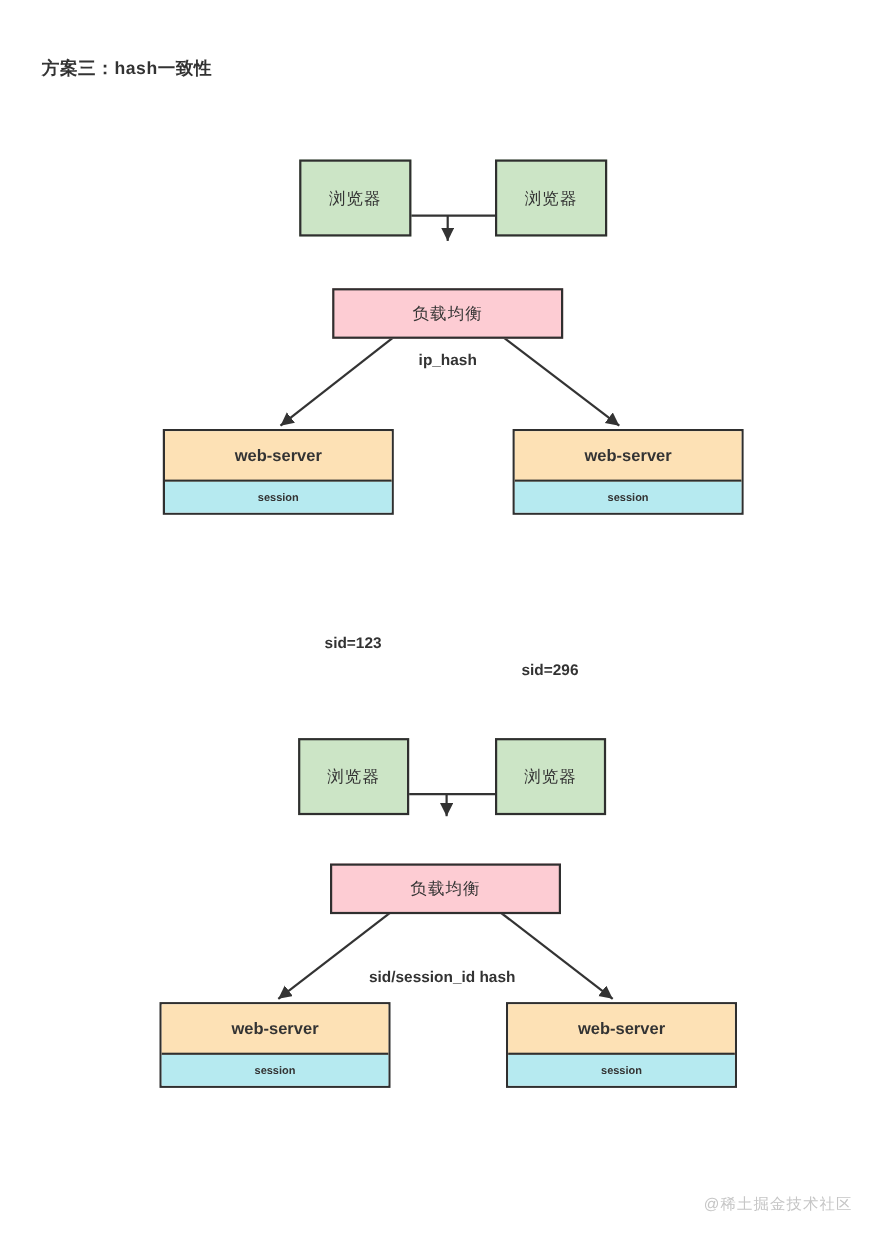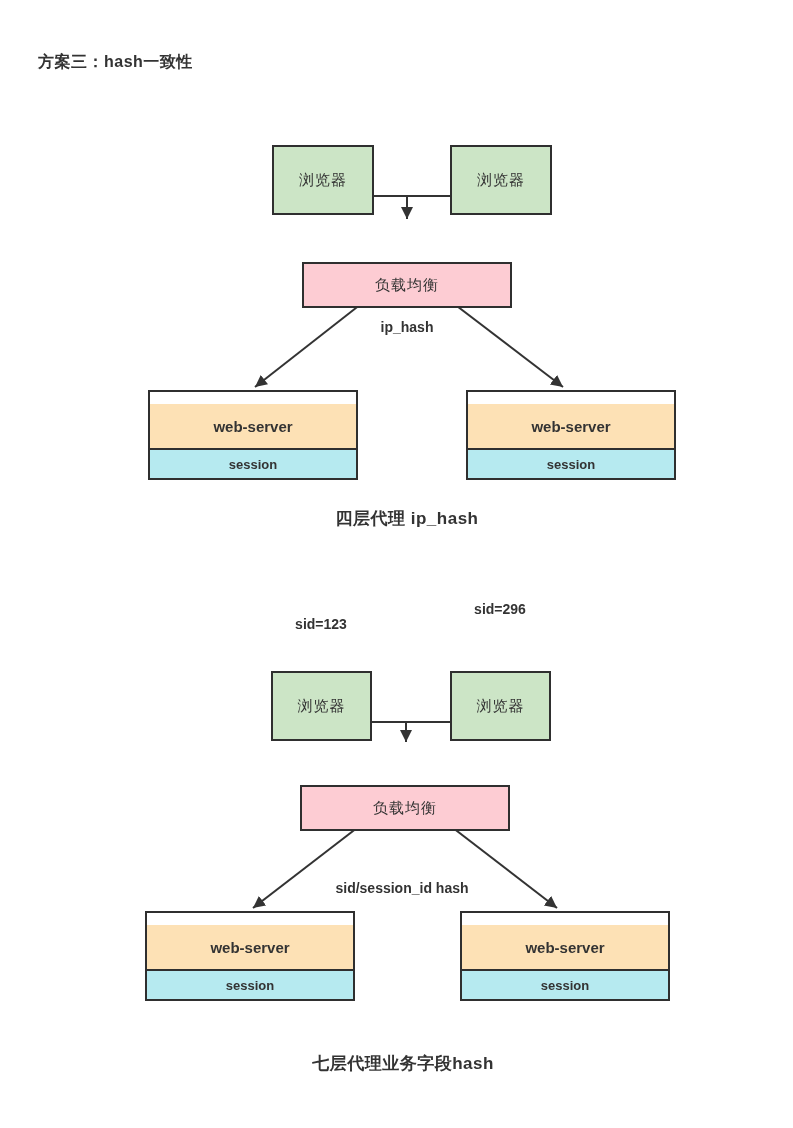--- a/index.html
+++ b/index.html
@@ -17,22 +17,22 @@
   .canvas{position:relative;width:793px;height:1128px;background:#ffffff;overflow:hidden;}
   .wires{position:absolute;left:0;top:0;width:793px;height:1128px;pointer-events:none;}
   .wires path{stroke:var(--line);stroke-width:2;fill:none;}
   .wires marker path{fill:var(--line);stroke:none;}
   .abs{position:absolute;box-sizing:border-box;}
   .page-title{font-size:16px;font-weight:bold;letter-spacing:.5px;}
   .node{display:flex;align-items:center;justify-content:center;border:2px solid var(--border);font-size:15px;letter-spacing:1px;margin-top:40px;}
   .browser{background:var(--browser-fill);}
   .lb{background:var(--lb-fill);}
   .server-box{border:2px solid var(--border);padding:0;}
-  .server-top{height:44px;background:var(--server-fill);display:flex;align-items:center;justify-content:center;font-weight:bold;font-size:15px;border-bottom:2px solid var(--border);margin-top:12px;}
-  .server-bottom{height:28px;background:var(--session-fill);display:flex;align-items:center;justify-content:center;font-weight:bold;font-size:13px;}
+  .server-top{height:44px;background:var(--server-fill);display:flex;align-items:center;justify-content:center;font-weight:bold;font-size:15px;border-bottom:2px solid var(--border);}
+  .server-bottom{height:28px;background:var(--session-fill);display:flex;align-items:center;justify-content:center;font-weight:bold;font-size:10px;}
   .edge-label{font-size:14px;font-weight:bold;text-align:center;}
   .sid-label{font-size:14px;font-weight:bold;text-align:center;}
   .caption{font-size:17px;font-weight:bold;text-align:center;letter-spacing:.5px;}
   .watermark{font-size:14px;color:var(--muted);text-align:right;letter-spacing:1px;}
 </style>
 </head>
 <body>
 
 <div class="canvas">
 
@@ -73,23 +73,22 @@
 
   <div class="abs server-box" style="left:148px;top:390px;width:210px;">
     <div class="server-top">web-server</div>
     <div class="server-bottom">session</div>
   </div>
   <div class="abs server-box" style="left:466px;top:390px;width:210px;">
     <div class="server-top">web-server</div>
     <div class="server-bottom">session</div>
   </div>
 
-  <div class="abs caption" style="left:257px;top:507px;width:300px;">四层代理 ip_hash</div>
 
-  <div class="abs sid-label" style="left:251px;top:616px;width:140px;">sid=123</div>
+  <div class="abs sid-label" style="left:251px;top:576px;width:140px;">sid=123</div>
   <div class="abs sid-label" style="left:430px;top:601px;width:140px;">sid=296</div>
 
   <div class="abs node browser" style="left:271px;top:631px;width:101px;height:70px;">
     <span>浏览器</span>
   </div>
   <div class="abs node browser" style="left:450px;top:631px;width:101px;height:70px;">
     <span>浏览器</span>
   </div>
 
   <div class="abs node lb" style="left:300px;top:745px;width:210px;height:46px;">
@@ -100,16 +99,16 @@
 
   <div class="abs server-box" style="left:145px;top:911px;width:210px;">
     <div class="server-top">web-server</div>
     <div class="server-bottom">session</div>
   </div>
   <div class="abs server-box" style="left:460px;top:911px;width:210px;">
     <div class="server-top">web-server</div>
     <div class="server-bottom">session</div>
   </div>
 
-  <div class="abs caption" style="left:253px;top:1052px;width:300px;">七层代理业务字段hash</div>
 
+  <div class="abs watermark" style="left:570px;top:1086px;width:205px;">@稀土掘金技术社区</div>
 
 </div>
 
 </body></html>

